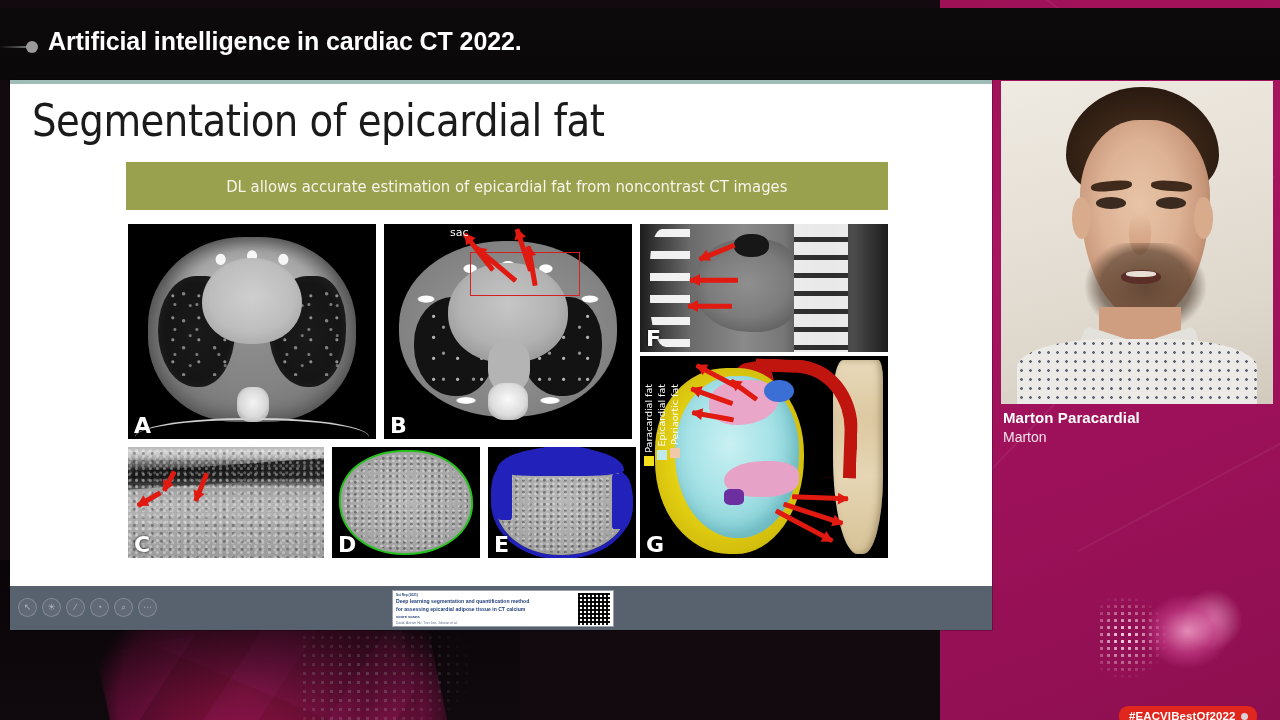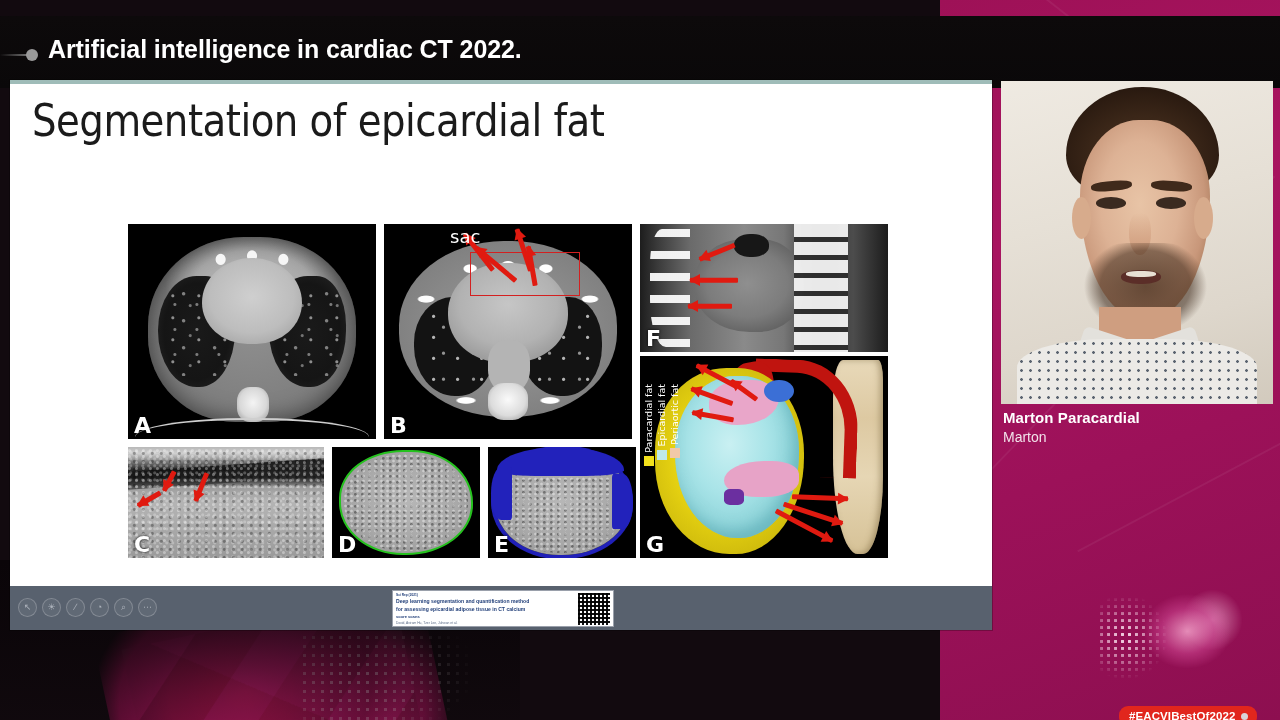--- a/index.html
+++ b/index.html
@@ -71,21 +71,21 @@
     content:"";
     position:absolute; left:-22px; top:14px; width:96px; height:96px;
     background-image: radial-gradient(circle, rgba(255,235,245,0.85) 1.4px, rgba(0,0,0,0) 1.7px);
     background-size: 7px 7px;
     -webkit-mask-image: radial-gradient(ellipse 62% 62% at 28% 50%, #000 10%, rgba(0,0,0,0) 72%);
     mask-image: radial-gradient(ellipse 62% 62% at 28% 50%, #000 10%, rgba(0,0,0,0) 72%);
   }
 
   
   .header {
-    position: absolute; left: 0; top: 16px; width: 1280px; height: 72px;
+    position: absolute; left: 0; top: 8px; width: 1280px; height: 72px;
     background: linear-gradient(180deg,#0d0a0b 0%, #0a0809 100%);
     display: flex; align-items: center;
   }
   .progress-line {
     position: absolute; left: 0; top: 38px; width: 34px; height: 2px;
     background: linear-gradient(90deg, rgba(150,150,150,0) 0%, #8b8b8b 100%);
   }
   .progress-dot {
     position: absolute; left: 26px; top: 33px;
     width: 12px; height: 12px; border-radius: 50%;
@@ -246,21 +246,21 @@
       radial-gradient(ellipse 5% 3.2% at 91% 55%, #f5f5f5 0 58%, rgba(0,0,0,0) 72%),
       radial-gradient(ellipse 6% 3.4% at 86% 76%, #fbfbfb 0 58%, rgba(0,0,0,0) 72%),
       radial-gradient(ellipse 5% 4% at 32% 14%, #ffffff 0 56%, rgba(0,0,0,0) 70%),
       radial-gradient(ellipse 5% 4% at 50% 12%, #ffffff 0 56%, rgba(0,0,0,0) 70%),
       radial-gradient(ellipse 5% 4% at 68% 14%, #ffffff 0 56%, rgba(0,0,0,0) 70%),
       radial-gradient(ellipse 7% 3% at 30% 92%, #ffffff 0 56%, rgba(0,0,0,0) 72%),
       radial-gradient(ellipse 7% 3% at 70% 92%, #ffffff 0 56%, rgba(0,0,0,0) 72%);
   }
   .sac-label {
     position: absolute; left: 66px; top: 2px;
-    color: #ffffff; font-family: "DejaVu Sans", sans-serif; font-size: 18px;
+    color: #ffffff; font-family: "DejaVu Sans", sans-serif; font-size: 11px;
     z-index: 7;
   }
   .sac-box {
     position: absolute; left: 86px; top: 28px; width: 110px; height: 44px;
     border: 1.3px solid #d32020; z-index: 5;
   }
 
   
   #figF { left: 630px; top: 140px; width: 248px; height: 128px; }
   .ctF-bg {
@@ -549,20 +549,23 @@
     <div class="progress-dot"></div>
     <div class="header-title">Artificial intelligence in cardiac CT 2022.</div>
   </div>
 
   <div class="slide-shell">
     <div class="slide-topborder"></div>
 
     <div class="slide-canvas">
       <div class="slide-title">Segmentation of epicardial fat</div>
 
+      <div class="green-band">
+        <span>DL allows accurate estimation of epicardial fat from noncontrast CT images</span>
+      </div>
 
       <div class="fig" id="figA">
         <div class="ctA-body">
             <div class="ctA-ribs"></div>
           </div>
         <div class="ctA-lung l"></div>
         <div class="ctA-lung r"></div>
         <div class="ctA-heart"></div>
         <div class="ctA-spine"></div>
         <div class="ctA-table"></div>

